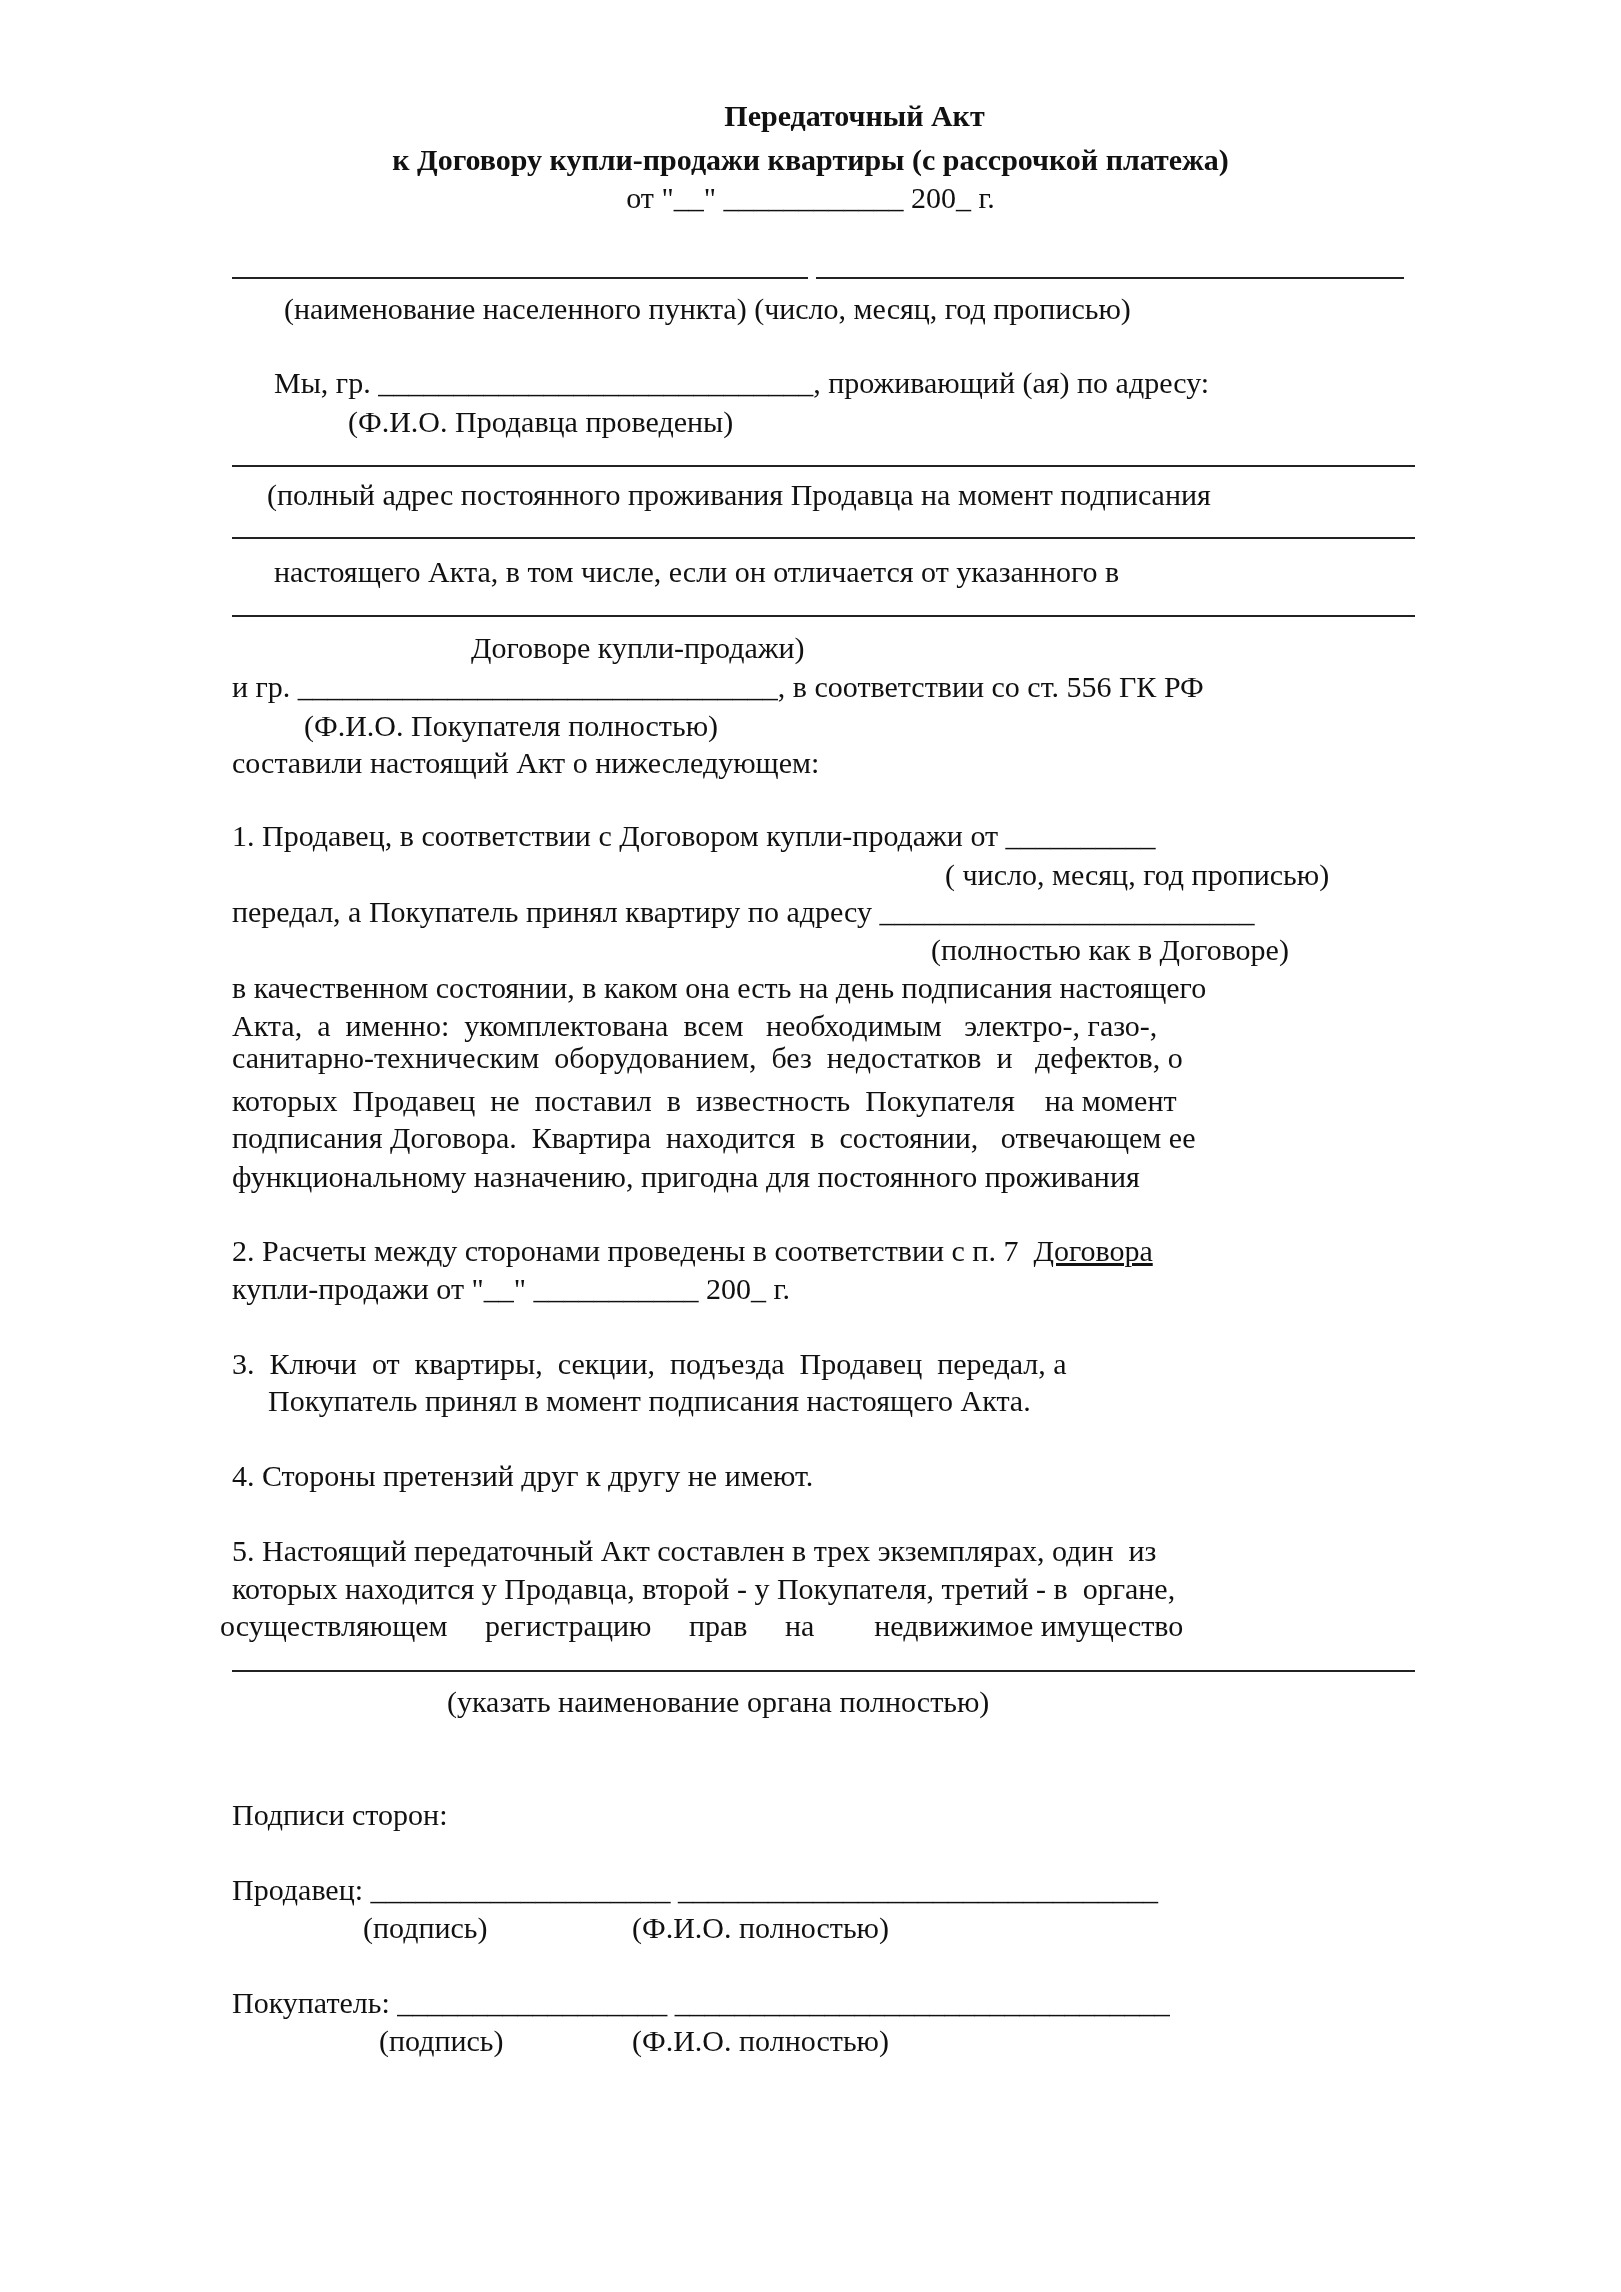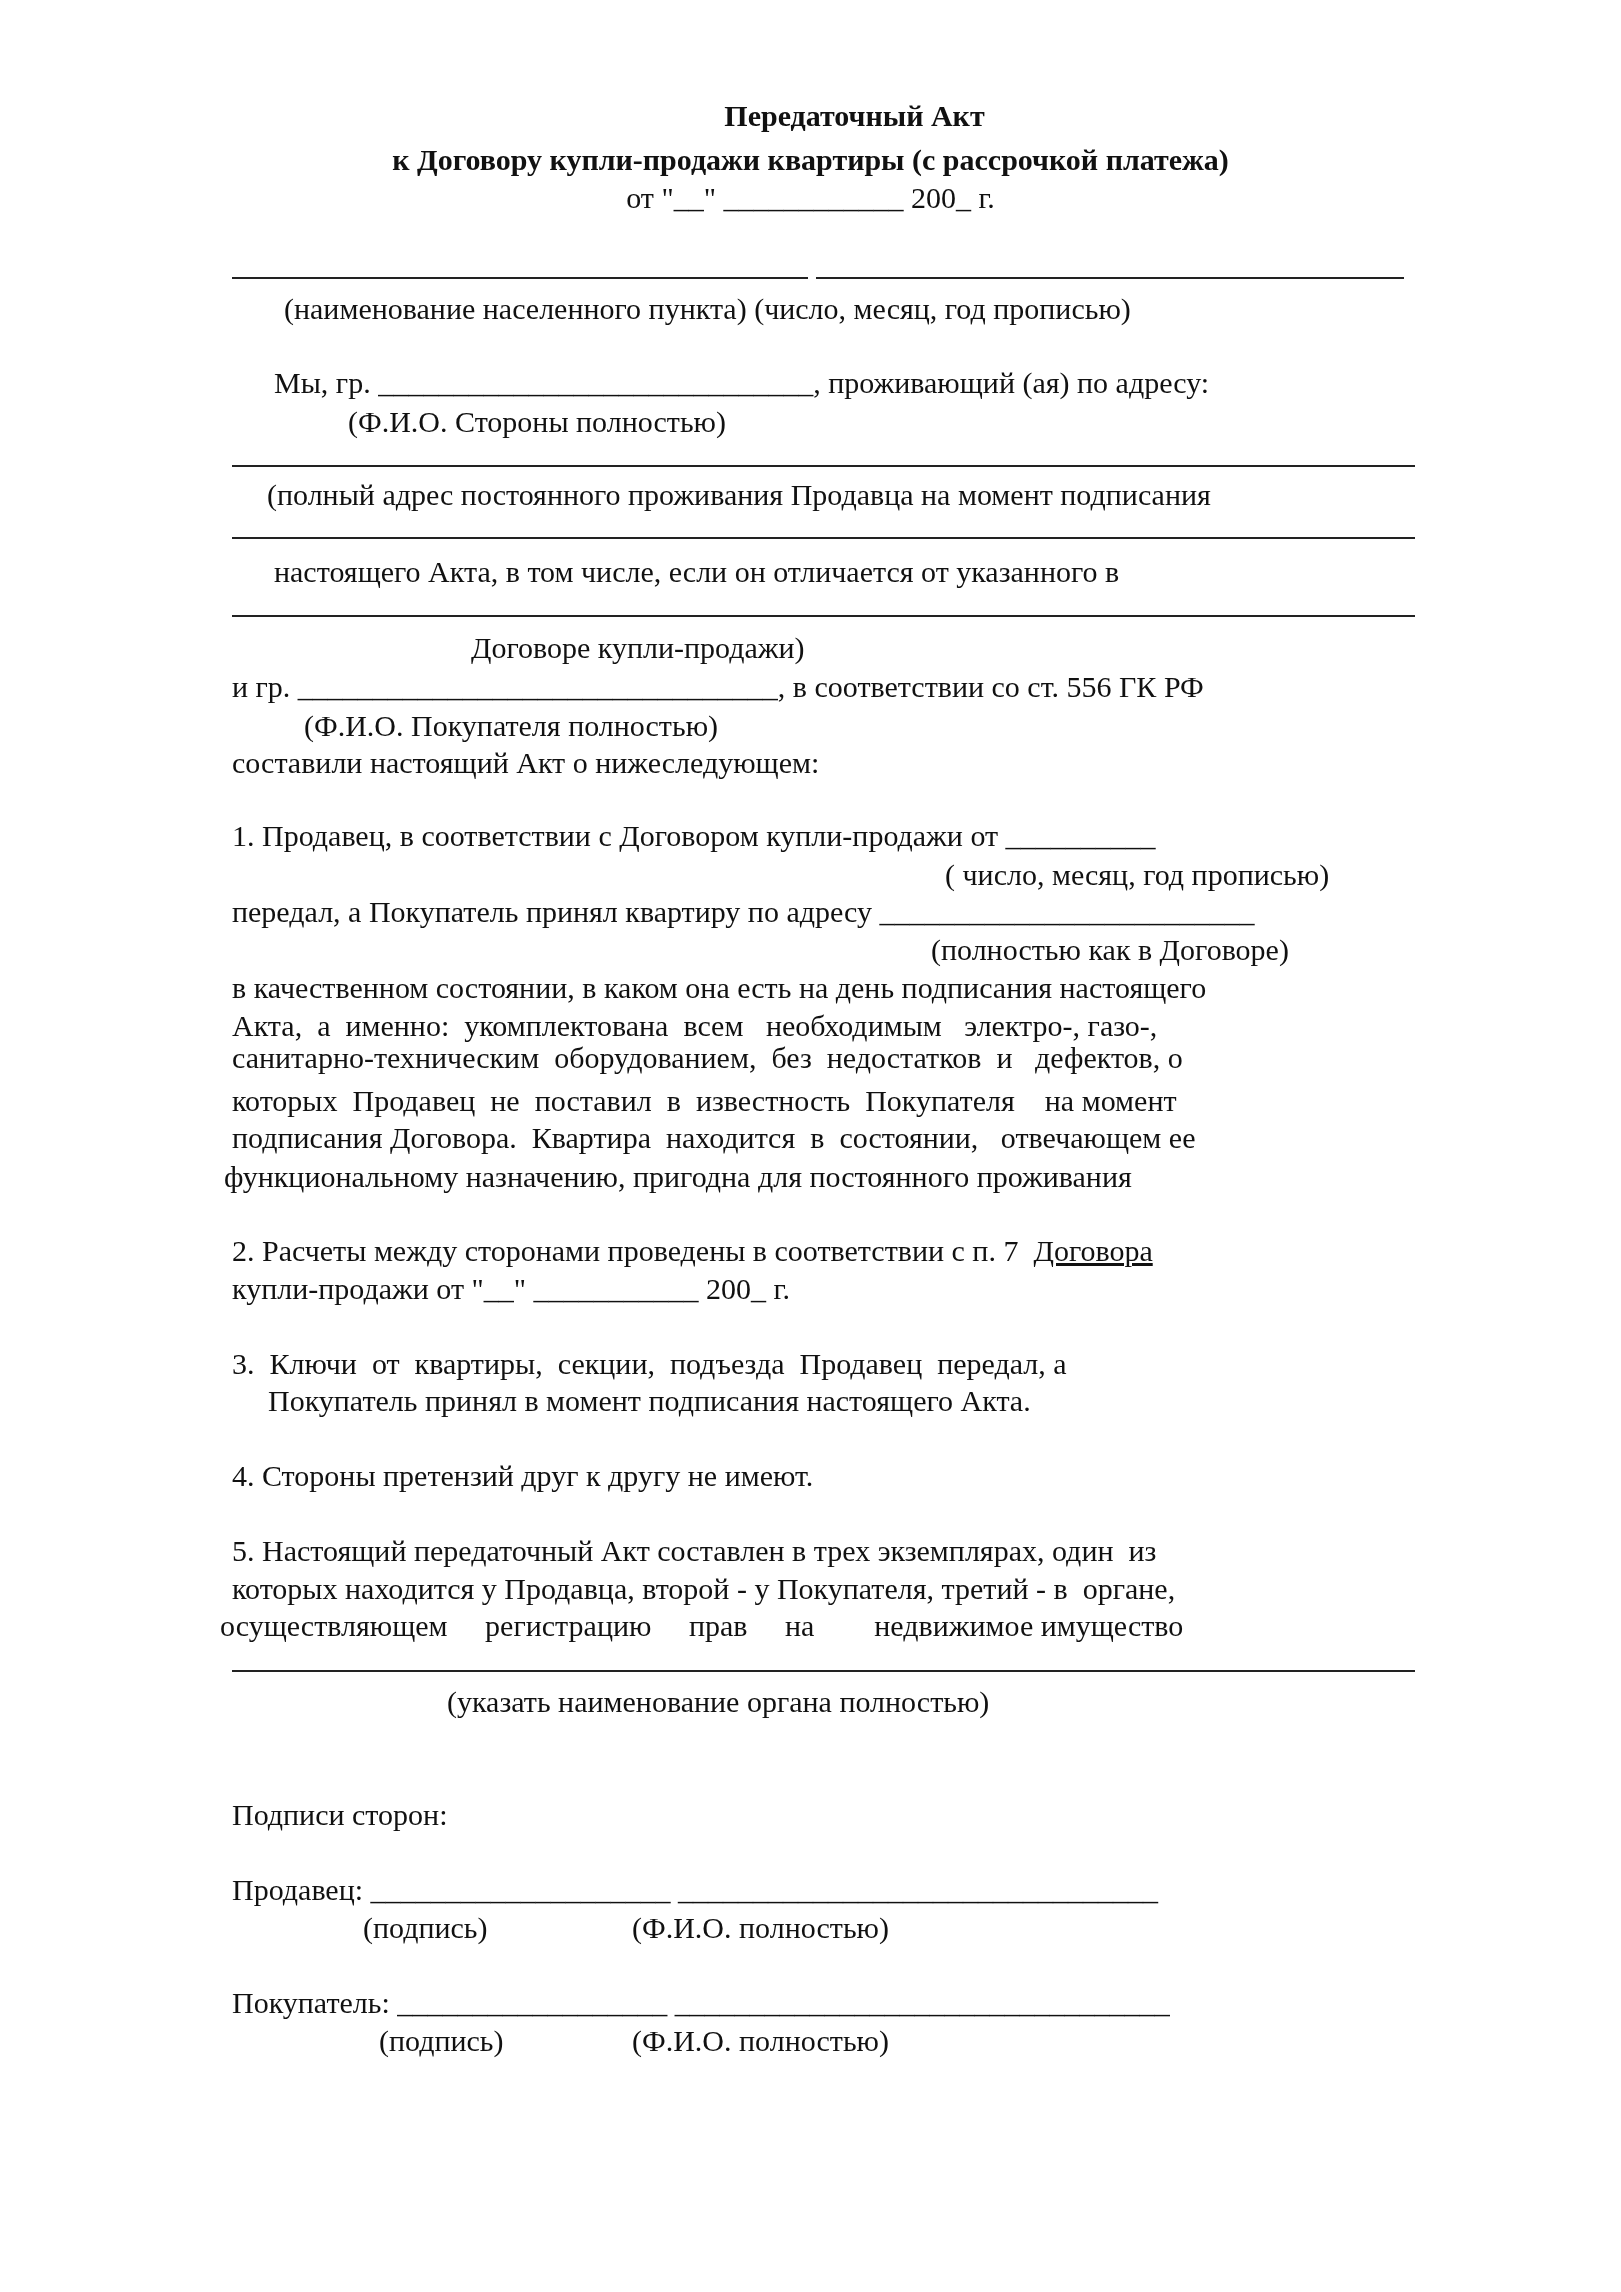--- a/index.html
+++ b/index.html
@@ -25,21 +25,21 @@
 
   <div class="ln bold ctr" style="top:98px;margin-left:44px;">Передаточный Акт</div>
   <div class="ln bold ctr" style="top:142px;">к Договору купли-продажи квартиры (с рассрочкой платежа)</div>
   <div class="ln ctr" style="top:180px;">от "__" ____________ 200_ г.</div>
 
   <div class="rule" style="left:232px; top:277px; width:576px;"></div>
   <div class="rule" style="left:816px; top:277px; width:588px;"></div>
   <div class="ln" style="left:284px; top:291px;">(наименование населенного пункта) (число, месяц, год прописью)</div>
 
   <div class="ln" style="left:274px; top:365px;"><span>Мы, гр. </span><span>_____________________________</span><span>, проживающий (ая) по адресу:</span></div>
-  <div class="ln" style="left:348px; top:404px;">(Ф.И.О. Стороны полностью)</div>
+  <div class="ln" style="left:348px; top:404px;">(Ф.И.О. Продавца проведены)</div>
 
   <div class="rule" style="left:232px; top:465px; width:1183px;"></div>
   <div class="ln" style="left:267px; top:477px;">(полный адрес постоянного проживания Продавца на момент подписания</div>
   <div class="rule" style="left:232px; top:537px; width:1183px;"></div>
   <div class="ln" style="left:274px; top:554px;">настоящего Акта, в том числе, если он отличается от указанного в</div>
   <div class="rule" style="left:232px; top:615px; width:1183px;"></div>
   <div class="ln" style="left:471px; top:630px;">Договоре купли-продажи)</div>
 
   <div class="ln" style="left:232px; top:669px;"><span>и гр. </span><span>________________________________</span><span>, в соответствии со ст. 556 ГК РФ</span></div>
   <div class="ln" style="left:304px; top:708px;">(Ф.И.О. Покупателя полностью)</div>
@@ -47,21 +47,21 @@
 
   <div class="ln" style="left:232px; top:818px;">1. Продавец, в соответствии с Договором купли-продажи от __________</div>
   <div class="ln" style="left:945px; top:857px;">( число, месяц, год прописью)</div>
   <div class="ln" style="left:232px; top:894px;">передал, а Покупатель принял квартиру по адресу _________________________</div>
   <div class="ln" style="left:931px; top:932px;">(полностью как в Договоре)</div>
   <div class="ln" style="left:232px; top:970px;">в качественном состоянии, в каком она есть на день подписания настоящего</div>
   <div class="ln" style="left:232px; top:1008px;">Акта,  а  именно:  укомплектована  всем   необходимым   электро-, газо-,</div>
   <div class="ln" style="left:232px; top:1040px;">санитарно-техническим  оборудованием,  без  недостатков  и   дефектов, о</div>
   <div class="ln" style="left:232px; top:1083px;">которых  Продавец  не  поставил  в  известность  Покупателя    на момент</div>
   <div class="ln" style="left:232px; top:1120px;">подписания Договора.  Квартира  находится  в  состоянии,   отвечающем ее</div>
-  <div class="ln" style="left:224px; top:1159px;">функциональному назначению, пригодна для постоянного проживания</div>
+  <div class="ln" style="left:232px; top:1159px;">функциональному назначению, пригодна для постоянного проживания</div>
 
   <div class="ln" style="left:232px; top:1233px;"><span>2. Расчеты между сторонами проведены в соответствии с п. 7  </span><span class="u">Договора</span></div>
   <div class="ln" style="left:232px; top:1271px;">купли-продажи от "__" ___________ 200_ г.</div>
 
   <div class="ln" style="left:232px; top:1346px;">3.  Ключи  от  квартиры,  секции,  подъезда  Продавец  передал, а</div>
   <div class="ln" style="left:232px; top:1383px;margin-left:36px;">Покупатель принял в момент подписания настоящего Акта.</div>
 
   <div class="ln" style="left:232px; top:1458px;">4. Стороны претензий друг к другу не имеют.</div>
 
   <div class="ln" style="left:232px; top:1533px;">5. Настоящий передаточный Акт составлен в трех экземплярах, один  из</div>

